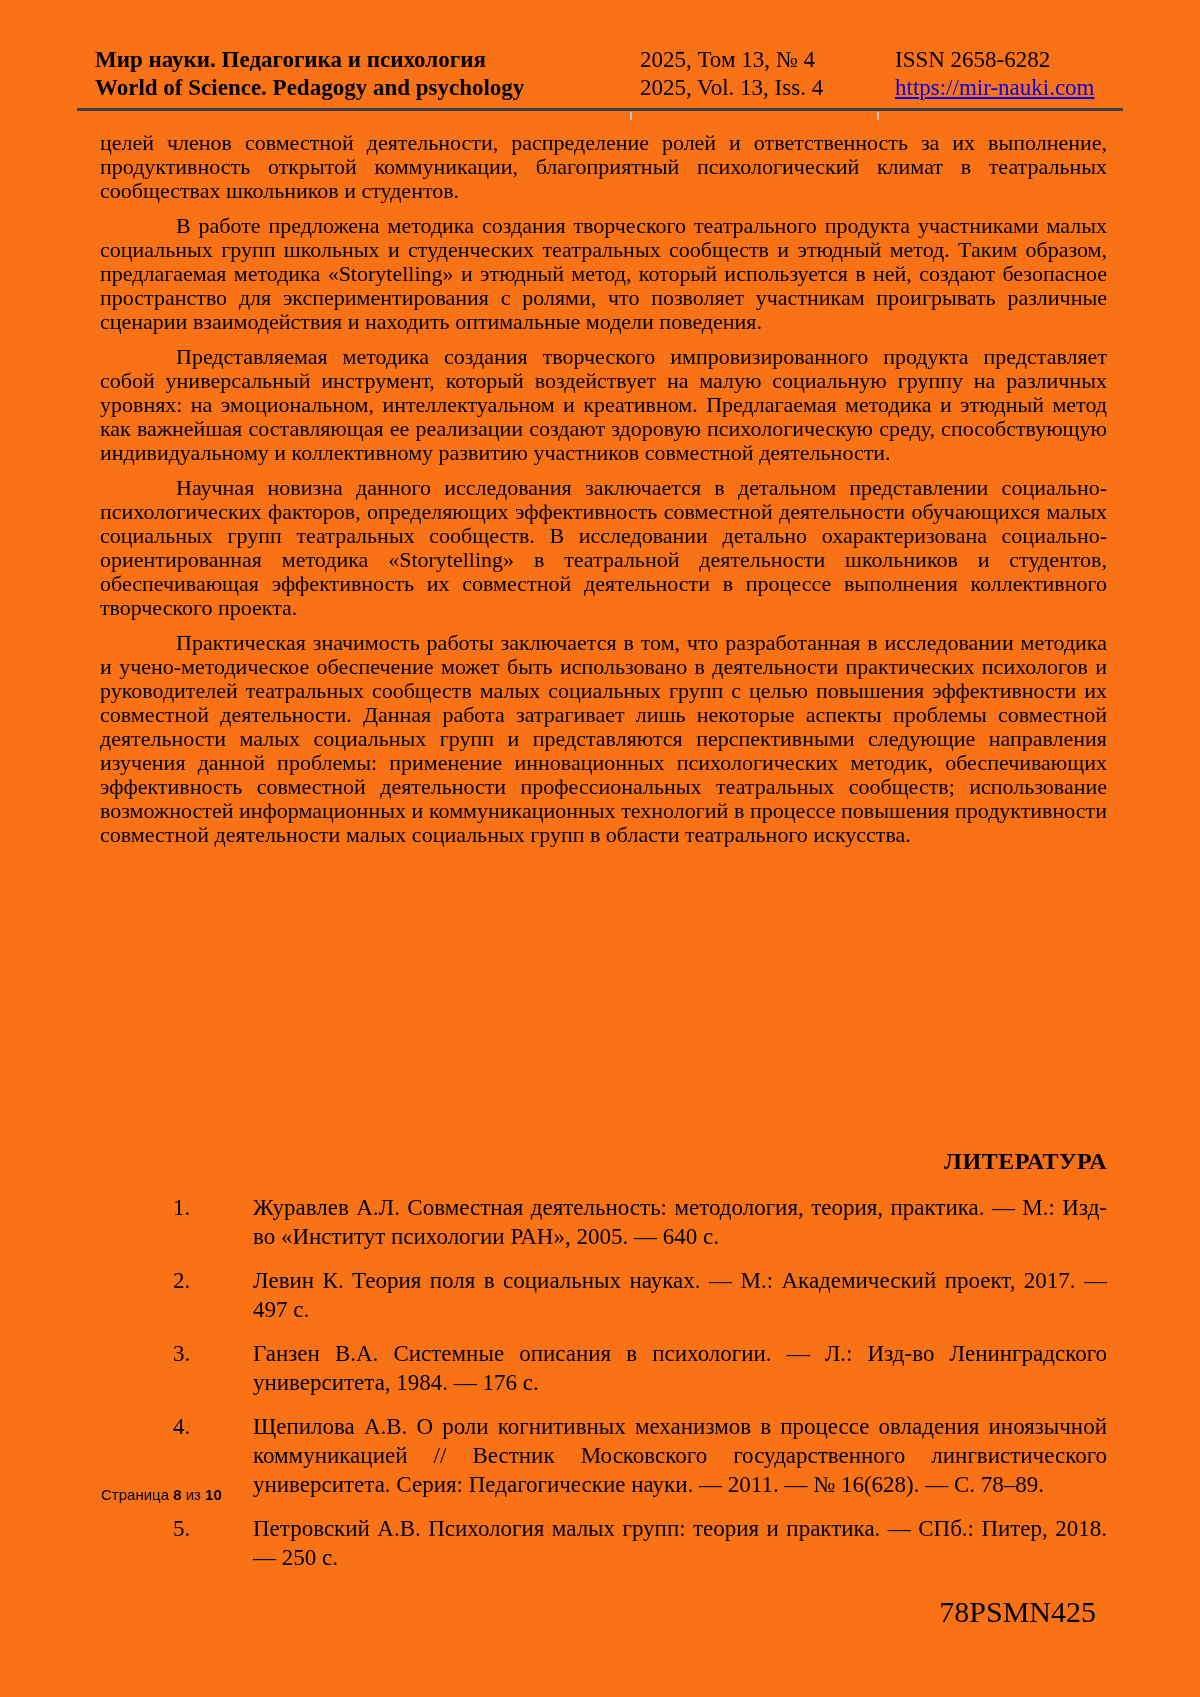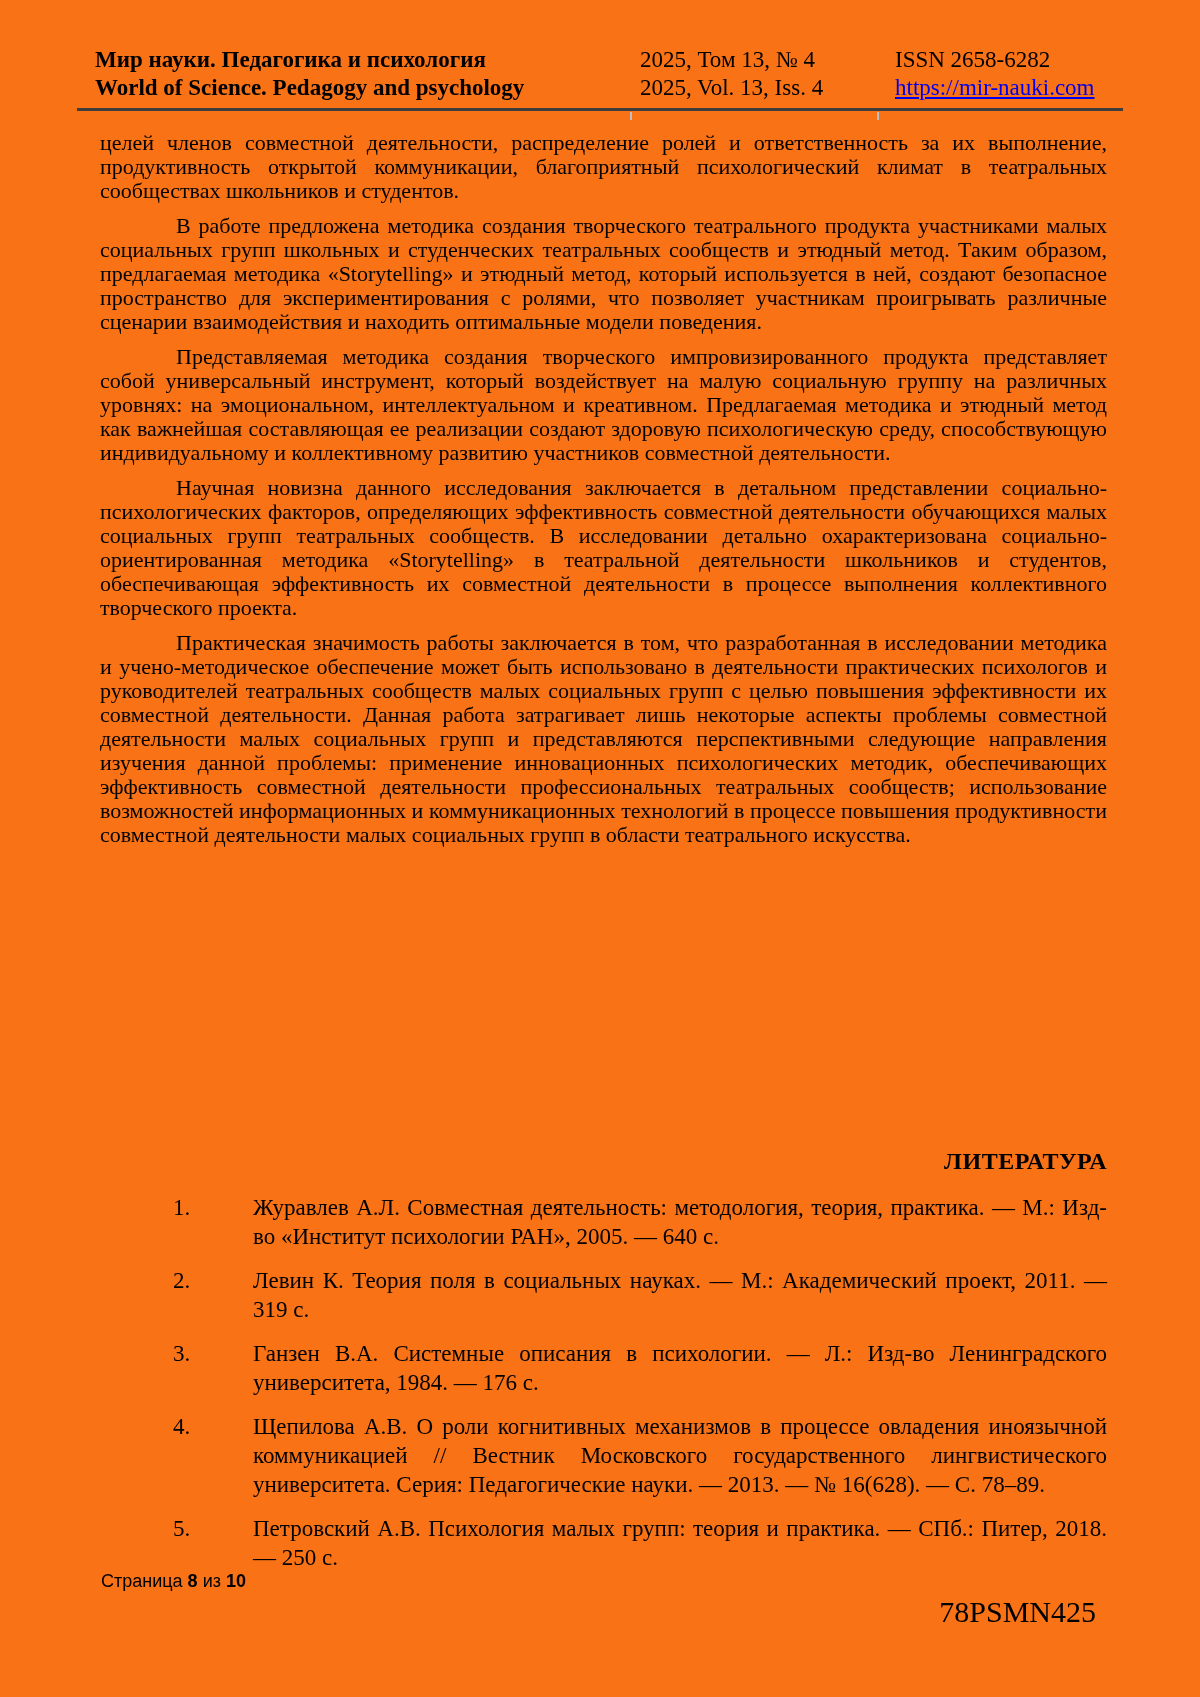--- a/index.html
+++ b/index.html
@@ -75,24 +75,24 @@
     margin-bottom: 15px;
     font-size: 23px;
     line-height: 29px;
   }
   .ref-num { width: 80px; flex-shrink: 0; }
   .ref-text { flex: 1; text-align: justify; }
 
   
   .page-number {
     position: absolute;
-    top: 1571px;
+    top: 1486px;
     left: 101px;
     font-family: "Liberation Sans", "DejaVu Sans", sans-serif;
-    font-size: 18px;
+    font-size: 15px;
     color: #000000;
   }
   .page-number b { font-weight: bold; }
   .article-id {
     position: absolute;
     top: 1595px;
     right: 104px;
     font-size: 30px;
     line-height: 34px;
     text-align: right;
@@ -139,29 +139,29 @@
 
   <section class="references">
     <h2>ЛИТЕРАТУРА</h2>
     <ol class="ref-list">
       <li class="ref">
         <span class="ref-num">1.</span>
         <span class="ref-text">Журавлев А.Л. Совместная деятельность: методология, теория, практика. — М.: Изд-во «Институт психологии РАН», 2005. — 640 с.</span>
       </li>
       <li class="ref">
         <span class="ref-num">2.</span>
-        <span class="ref-text">Левин К. Теория поля в социальных науках. — М.: Академический проект, 2011. — 319 с.</span>
+        <span class="ref-text">Левин К. Теория поля в социальных науках. — М.: Академический проект, 2017. — 497 с.</span>
       </li>
       <li class="ref">
         <span class="ref-num">3.</span>
         <span class="ref-text">Ганзен В.А. Системные описания в психологии. — Л.: Изд-во Ленинградского университета, 1984. — 176 с.</span>
       </li>
       <li class="ref">
         <span class="ref-num">4.</span>
-        <span class="ref-text">Щепилова А.В. О роли когнитивных механизмов в процессе овладения иноязычной коммуникацией // Вестник Московского государственного лингвистического университета. Серия: Педагогические науки. — 2013. — № 16(628). — С. 78–89.</span>
+        <span class="ref-text">Щепилова А.В. О роли когнитивных механизмов в процессе овладения иноязычной коммуникацией // Вестник Московского государственного лингвистического университета. Серия: Педагогические науки. — 2011. — № 16(628). — С. 78–89.</span>
       </li>
       <li class="ref">
         <span class="ref-num">5.</span>
         <span class="ref-text">Петровский А.В. Психология малых групп: теория и практика. — СПб.: Питер, 2018. — 250 с.</span>
       </li>
     </ol>
   </section>
 
   <div class="page-number">
     <span>Страница</span>

